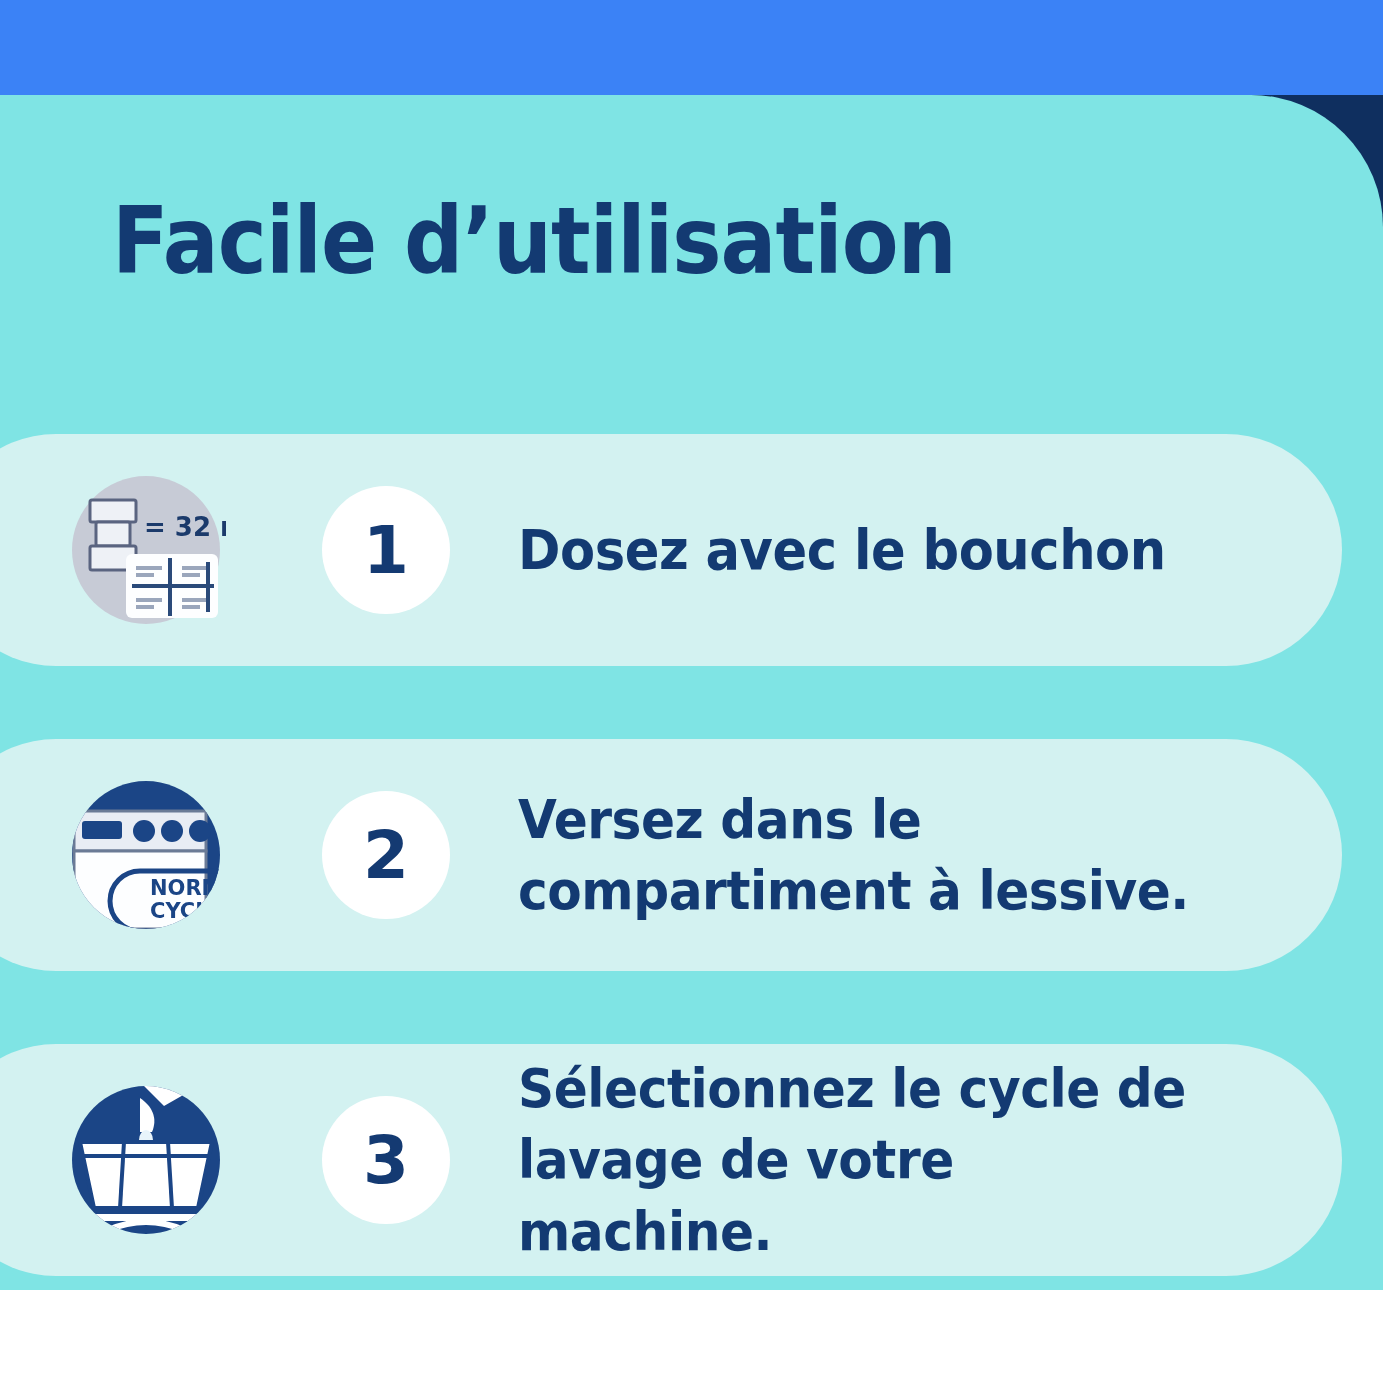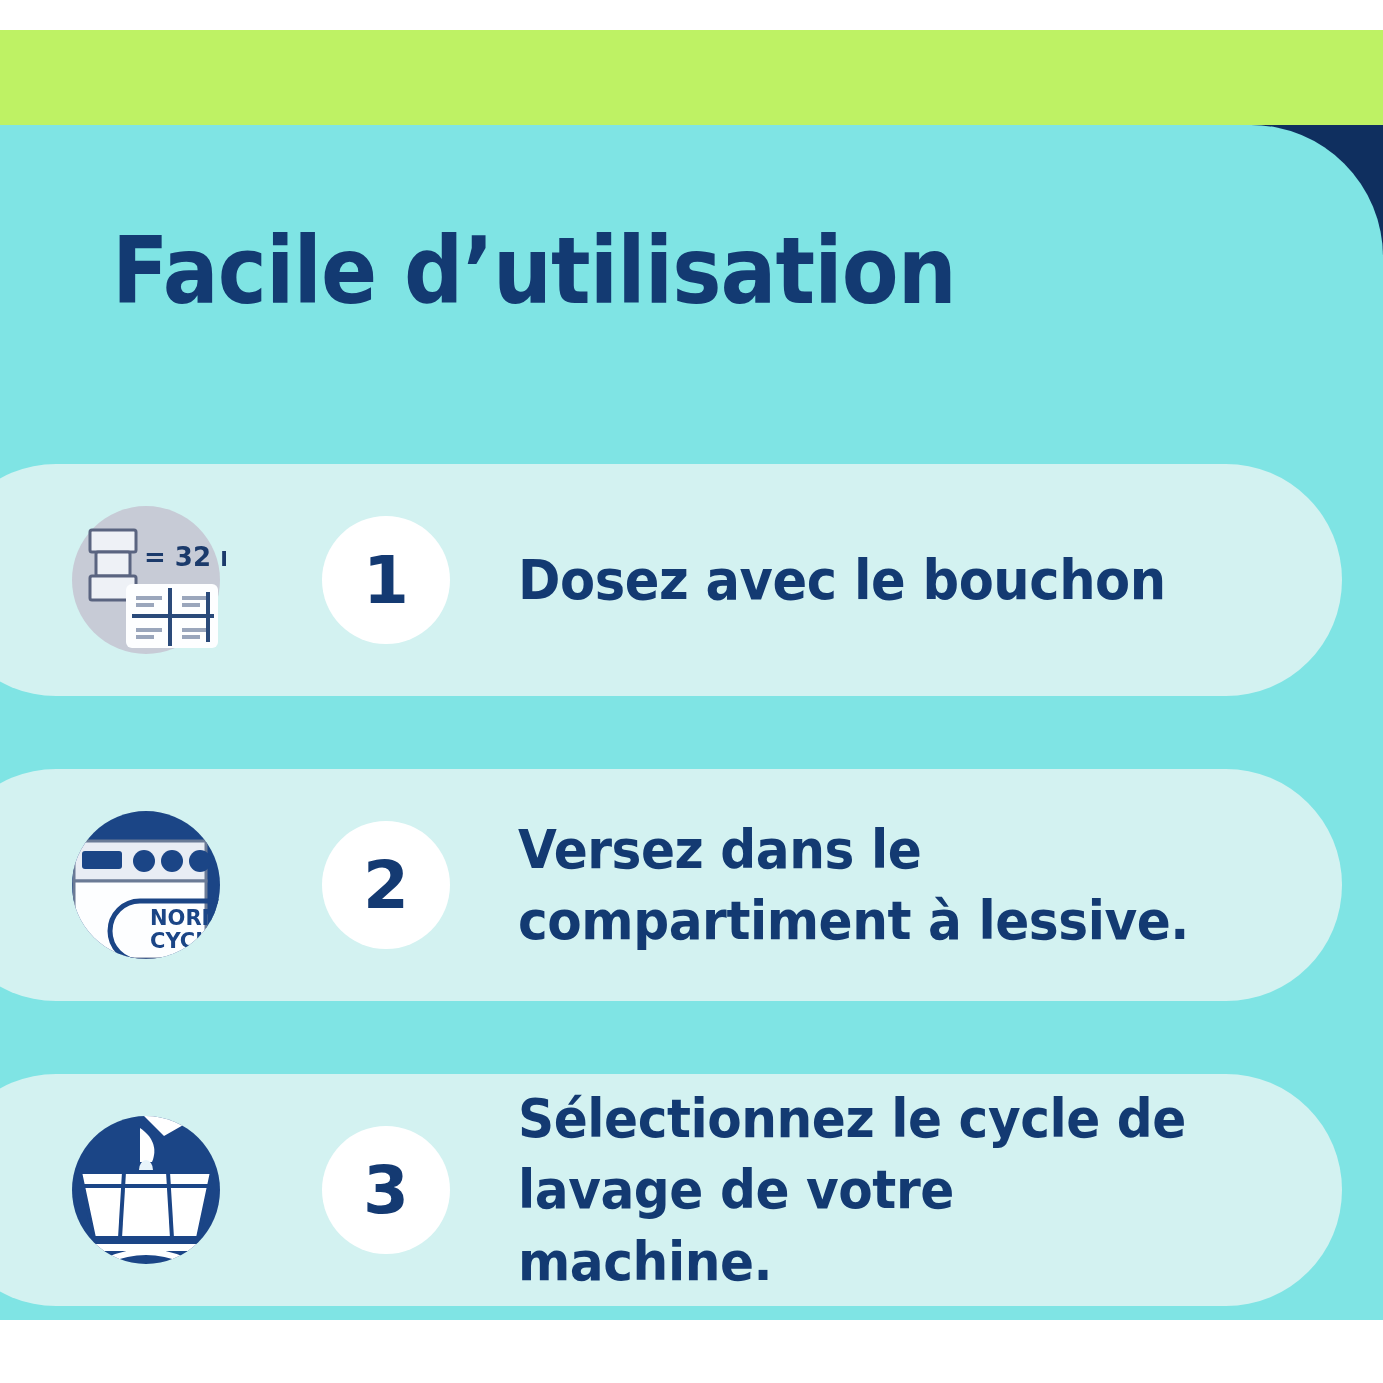--- a/index.html
+++ b/index.html
@@ -5,22 +5,21 @@
   * { box-sizing: border-box; margin: 0; padding: 0; }
   html, body {
     width: 1383px; height: 1383px;
     background: #ffffff;
     font-family: "Liberation Sans", sans-serif;
     overflow: hidden;
   }
   .stage {
     position: relative;
     width: 1383px; height: 1111px;
-    background: #bef264;
-    margin-top: 30px;
+    background: #3b82f6;
   }
 
   
   .navy-layer {
     position: absolute;
     left: 0; top: 95px;
     width: 1383px; height: 200px;
     background: #0F2F5F;
   }
 

